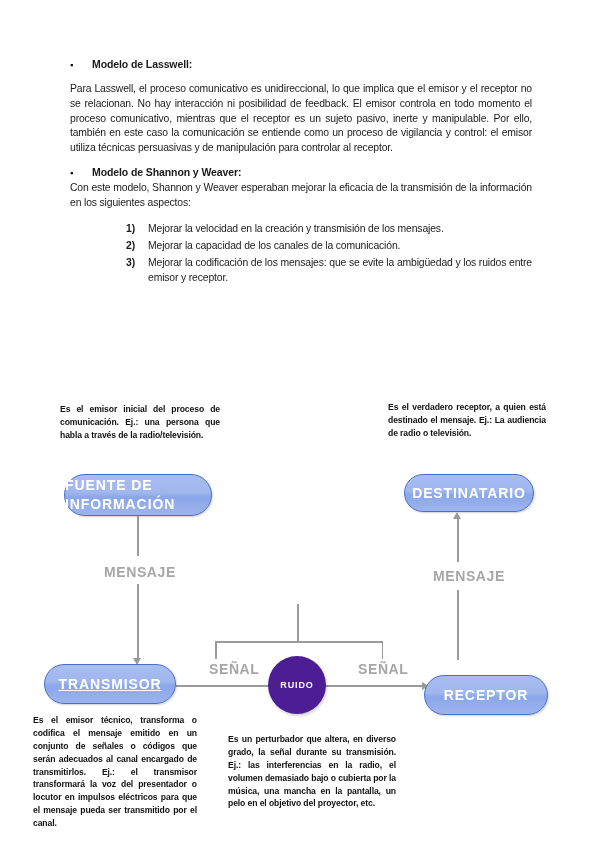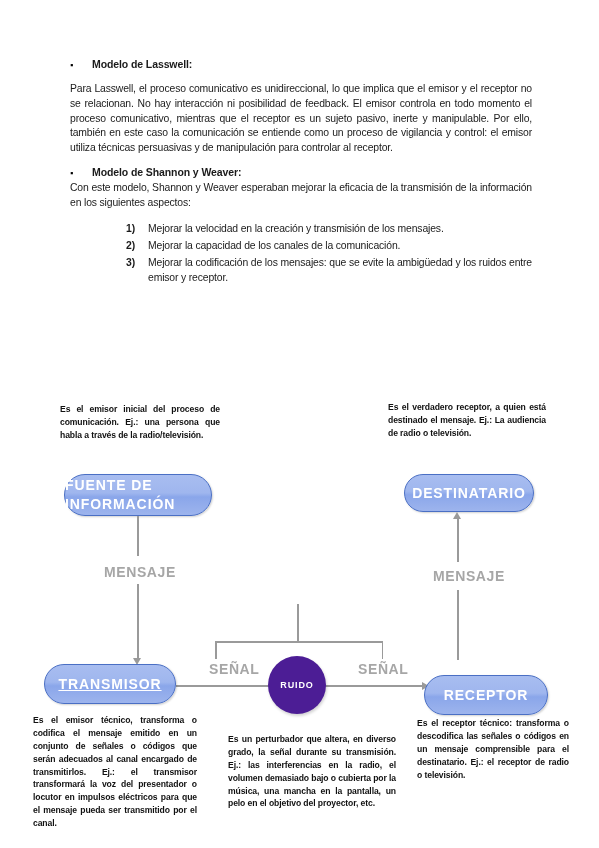--- a/index.html
+++ b/index.html
@@ -219,15 +219,14 @@
   <div class="nodebox" style="left:44px; top:272px; width:132px; height:40px;text-decoration:underline;">TRANSMISOR</div>
 
   <div class="nodebox" style="left:424px; top:272px; width:124px; height:40px;margin-top:11px;">RECEPTOR</div>
 
   <div class="circlenode" style="left:268px; top:264px; width:58px; height:58px;">RUIDO</div>
 
   <div class="note" style="left:33px; top:322px; width:164px;">Es el emisor técnico, transforma o codifica el mensaje emitido en un conjunto de señales o códigos que serán adecuados al canal encargado de transmitirlos. Ej.: el transmisor transformará la voz del presentador o locutor en impulsos eléctricos para que el mensaje pueda ser transmitido por el canal.</div>
 
   <div class="note" style="left:228px; top:341px; width:168px;">Es un perturbador que altera, en diverso grado, la señal durante su transmisión. Ej.: las interferencias en la radio, el volumen demasiado bajo o cubierta por la música, una mancha en la pantalla, un pelo en el objetivo del proyector, etc.</div>
 
-  <div class="note" style="left:417px; top:325px; width:152px;">Es el receptor técnico: transforma o descodifica las señales o códigos en un mensaje comprensible para el destinatario. Ej.: el receptor de radio o televisión.</div>
 
 </div>
 
 </body></html>

